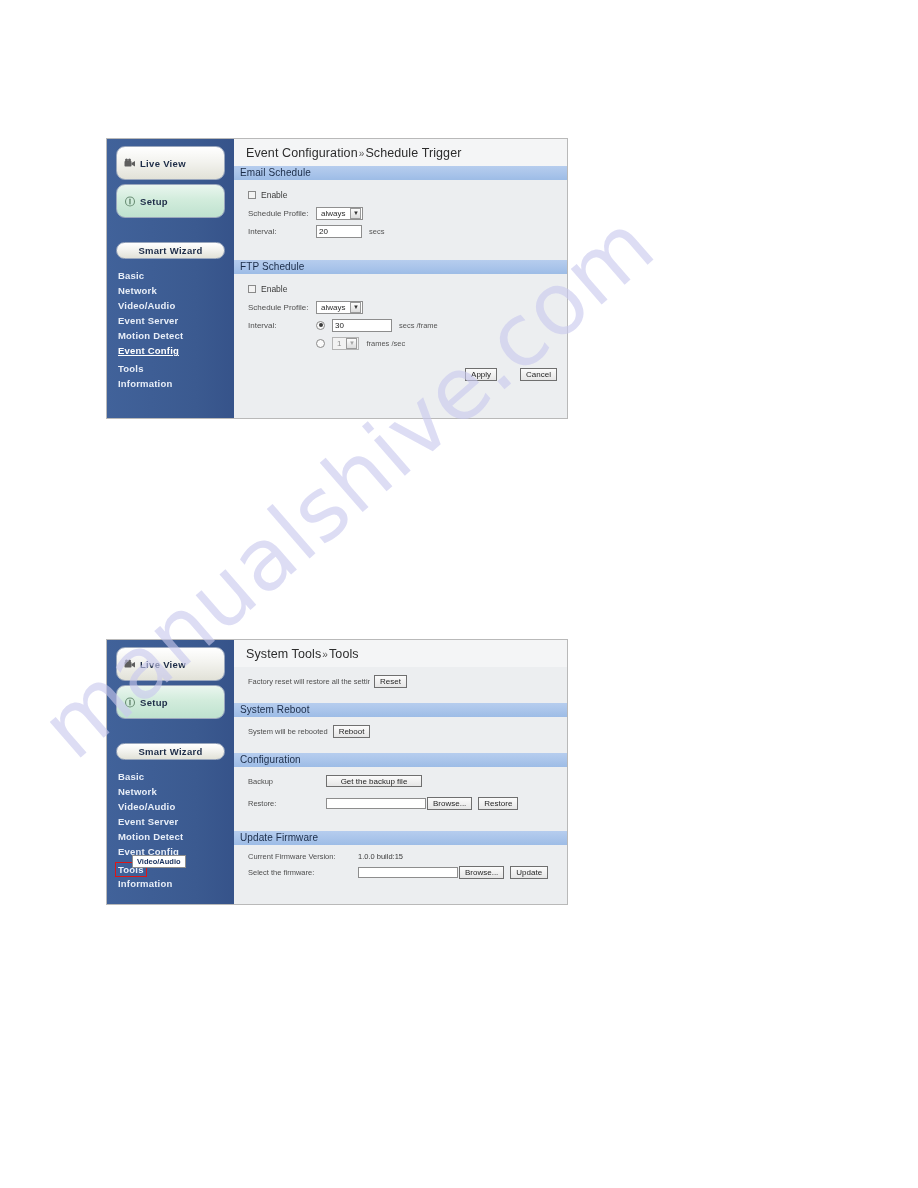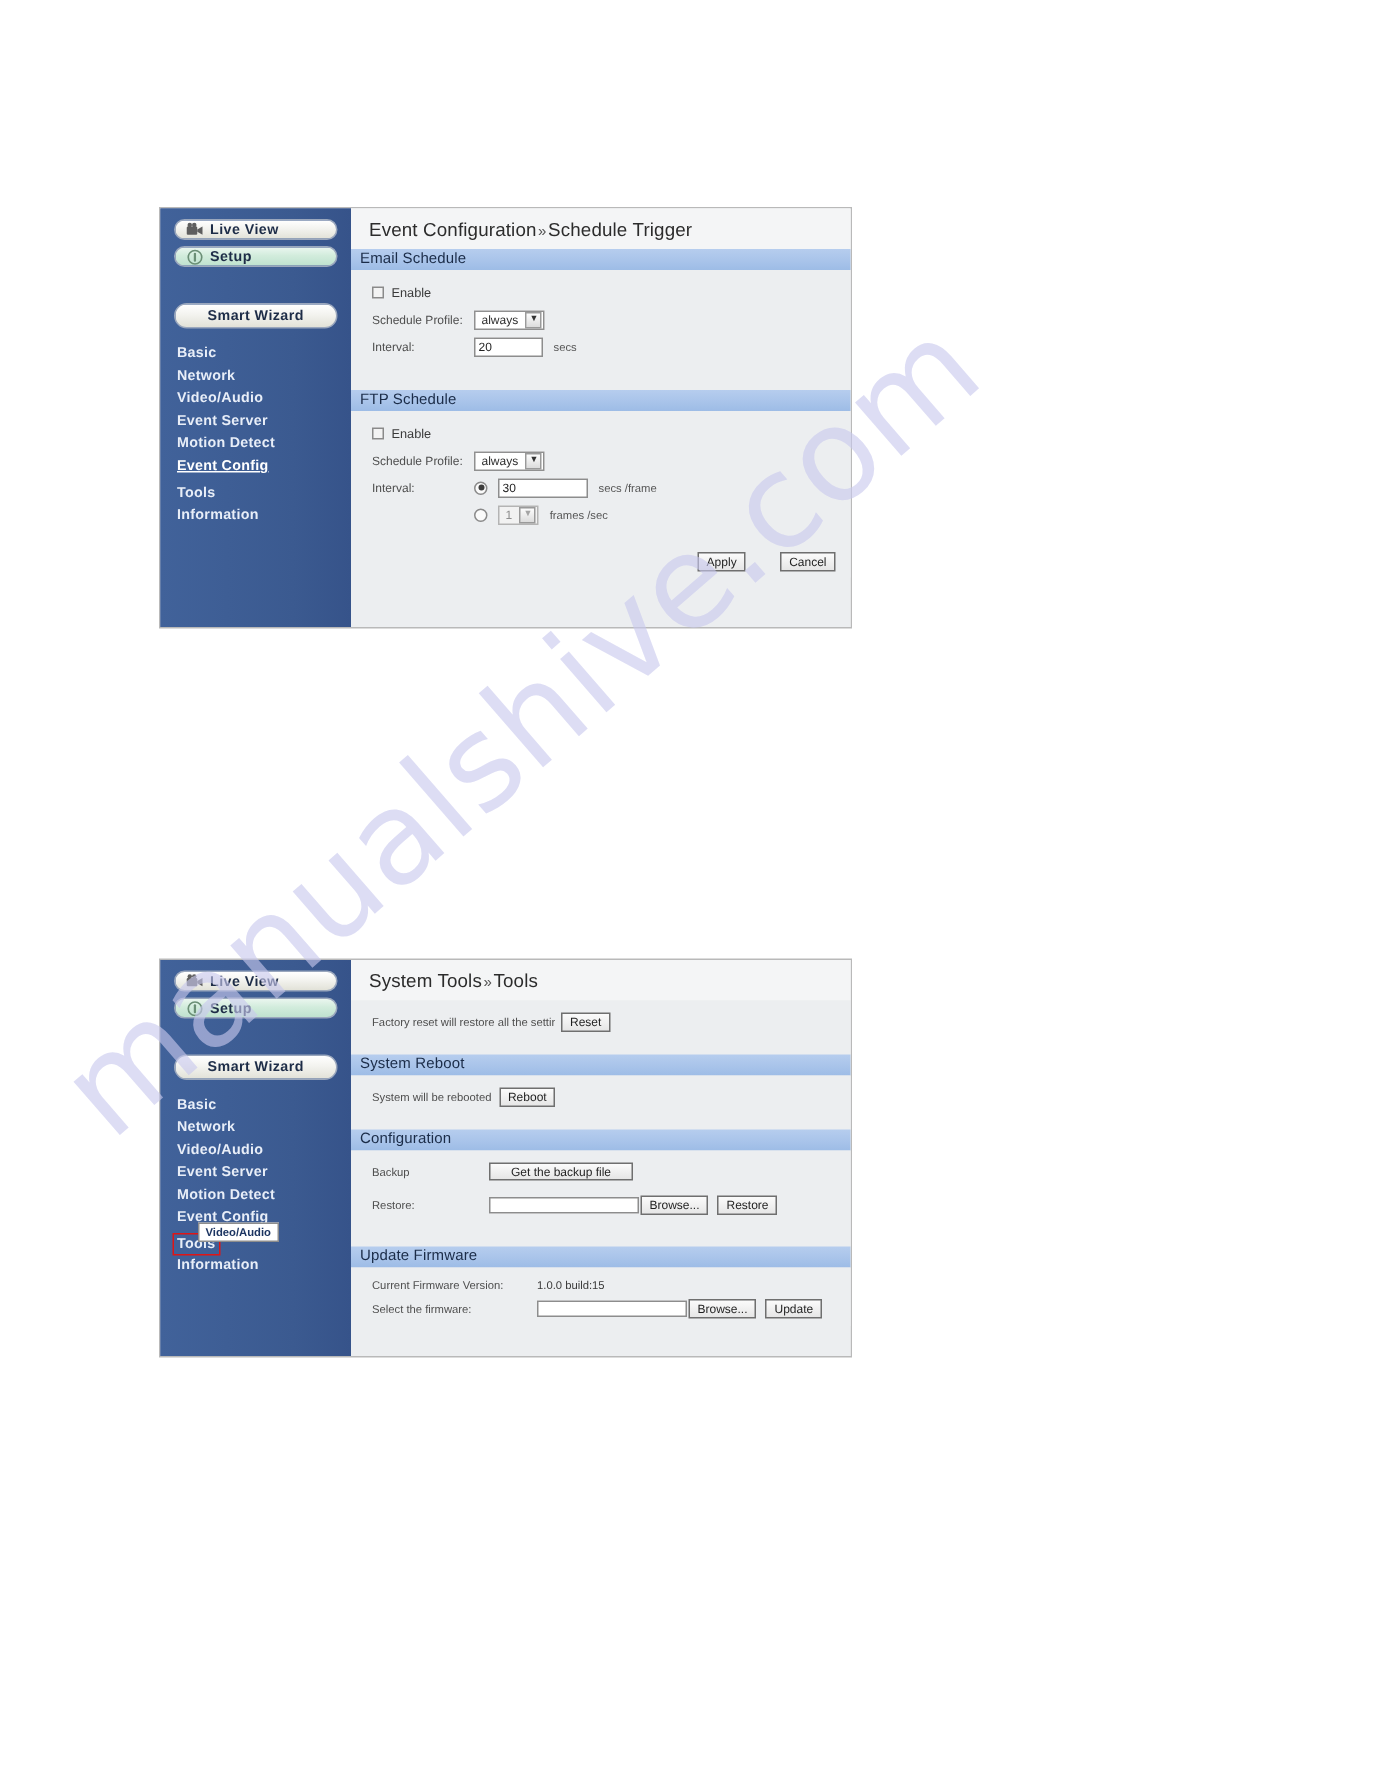--- a/index.html
+++ b/index.html
@@ -49,21 +49,21 @@
   .sidebar {
     width:127px;
     background:#3e5f96;
     background-image:linear-gradient(to right,#41629a 0%,#3b5a90 70%,#36538a 100%);
     padding:7px 0 0 0;
     position:relative;
     flex:0 0 127px;
   }
   .btn-top {
     margin:0 9px 4px 9px;
-    height:14px;
+    height:34px;
     border:1px solid #9aa7bd;
     border-radius:9px;
     display:flex;
     align-items:center;
     padding-left:7px;
     font-size:9.5px;
     font-weight:bold;
     color:#1d2c47;
     letter-spacing:.3px;
   }

